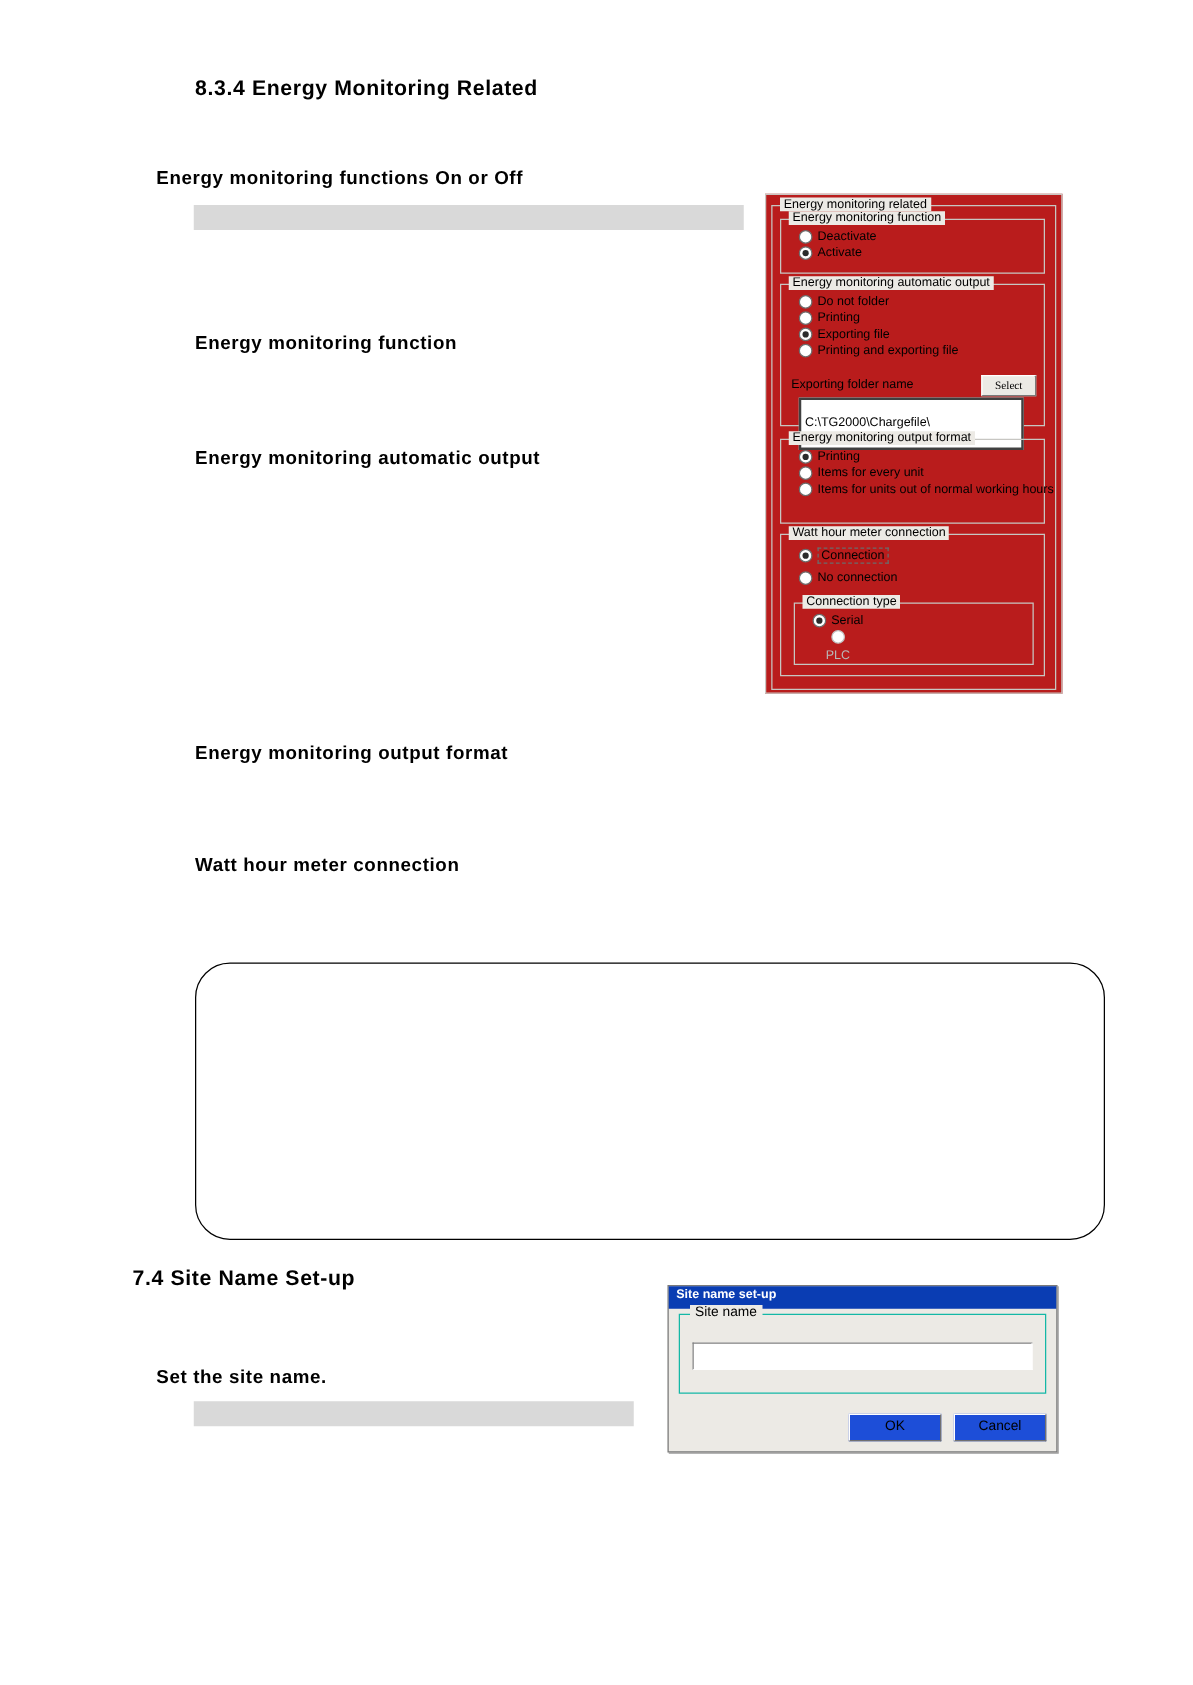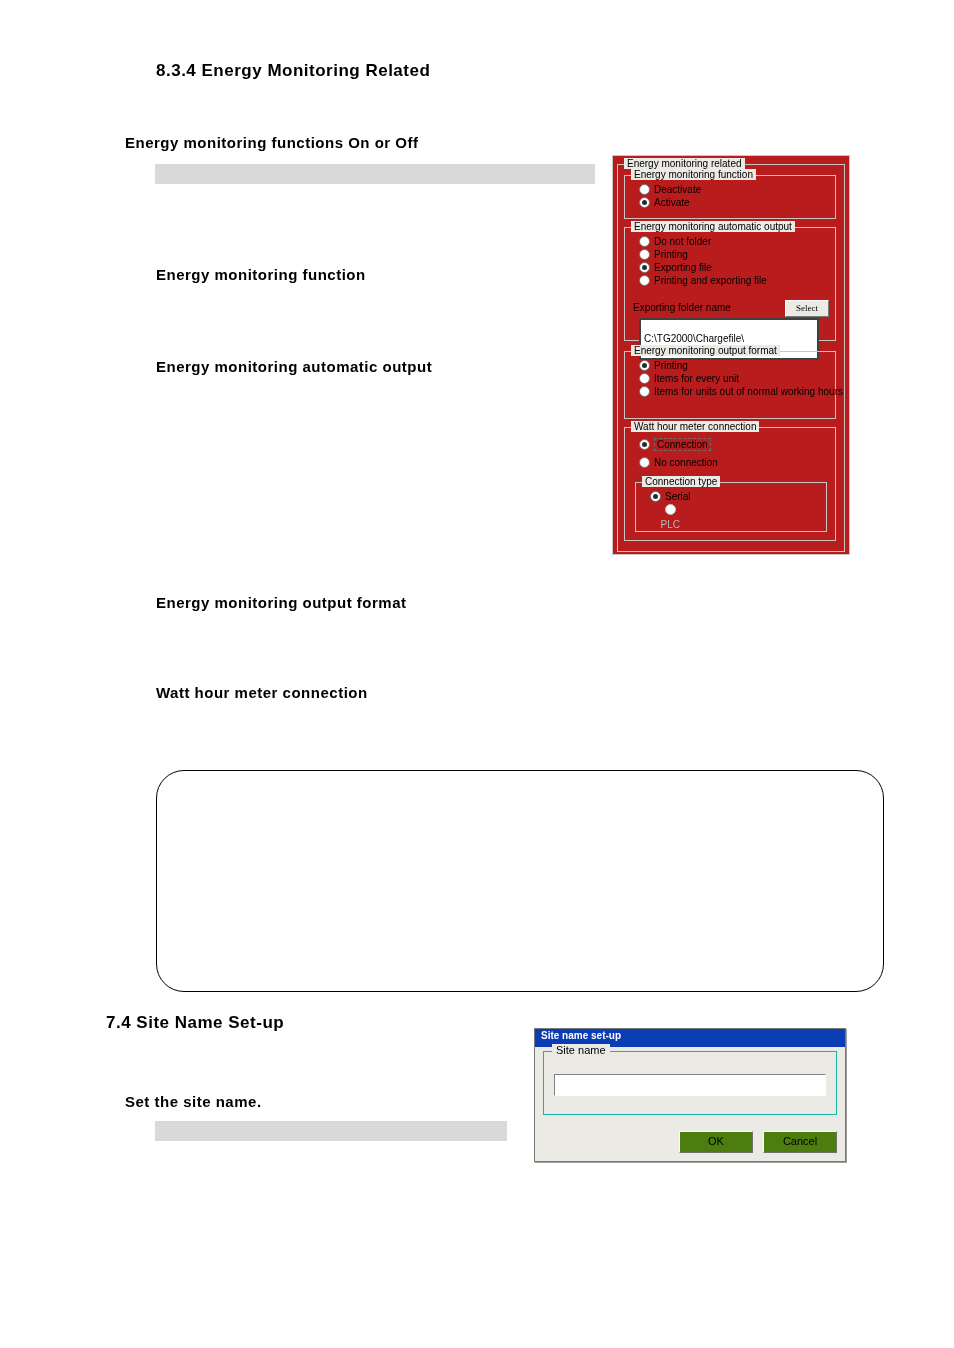--- a/index.html
+++ b/index.html
@@ -248,21 +248,21 @@
   .dlg-buttons {
     position: absolute;
     bottom: 8px;
     right: 8px;
     display: flex;
     gap: 10px;
   }
   .winbtn {
     width: 72px;
     height: 20px;
-    background: #4d7c0f;
+    background: #1d4ed8;
     border-top: 1px solid #fff;
     border-left: 1px solid #fff;
     border-right: 1px solid #707070;
     border-bottom: 1px solid #707070;
     font-size: 11px;
     text-align: center;
     line-height: 18px;
   }
 </style>
 </head>

